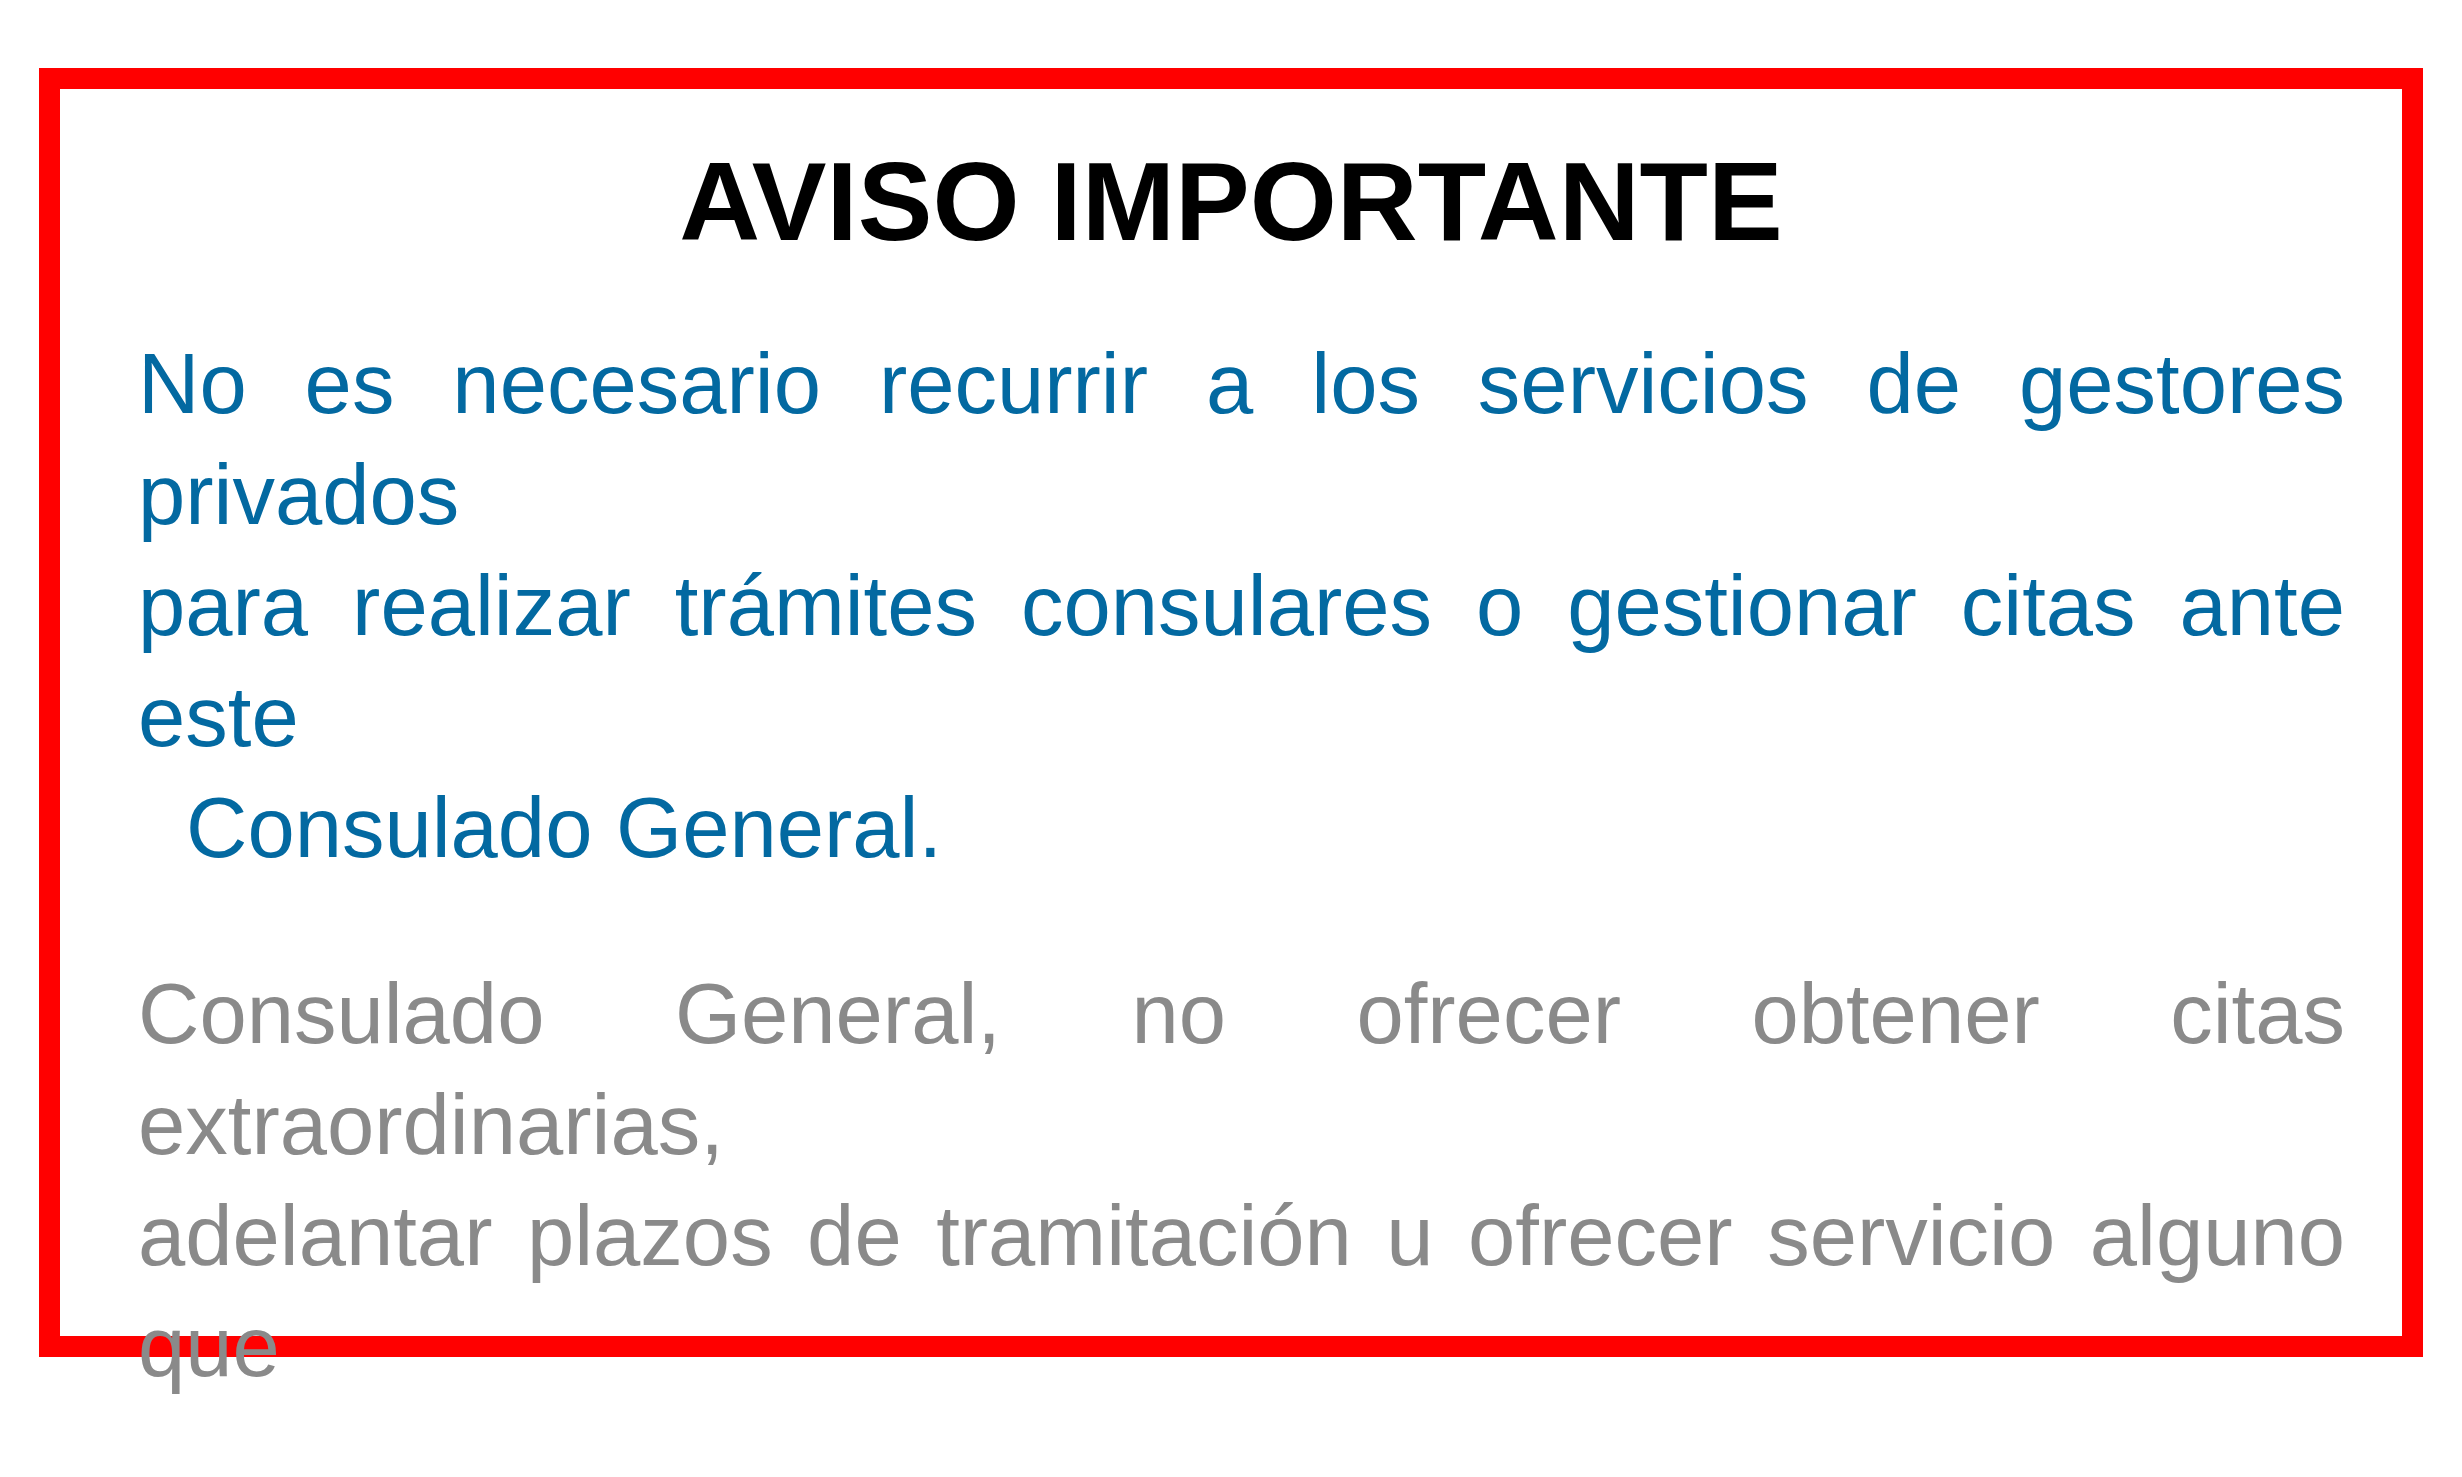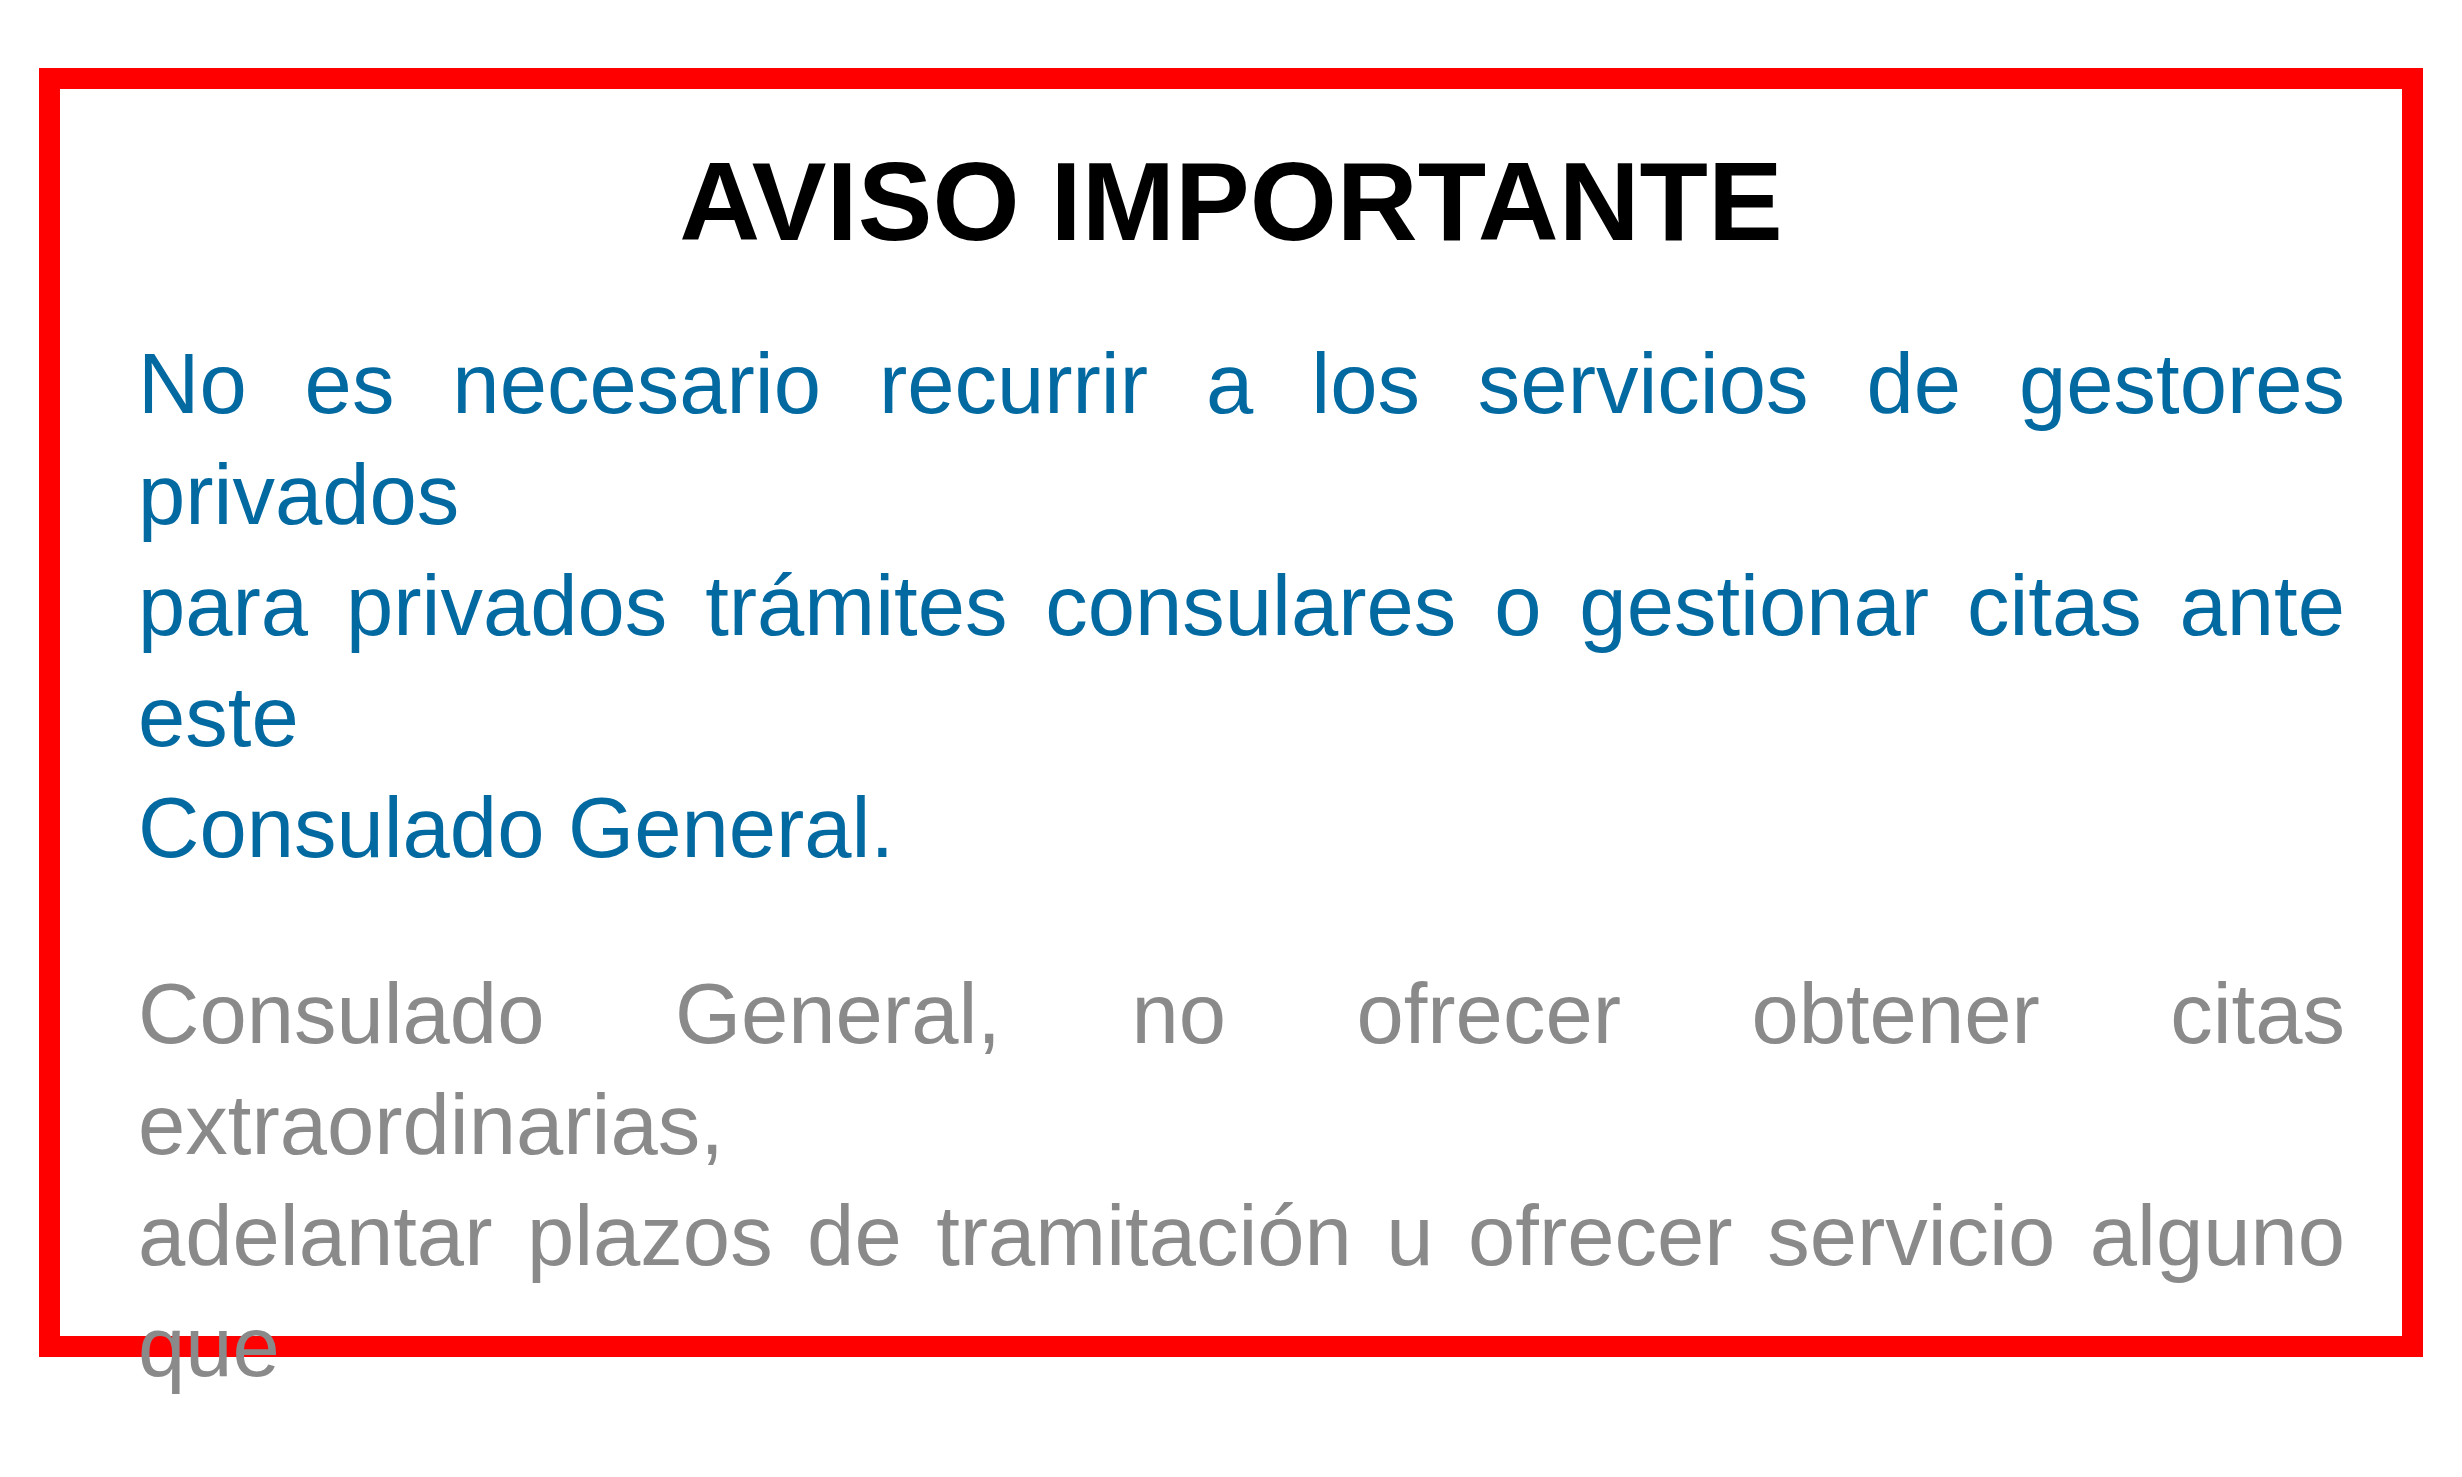--- a/index.html
+++ b/index.html
@@ -49,35 +49,36 @@
     margin-top: 75px;
   }
   .line {
     text-align: justify;
     text-align-last: justify;
     text-justify: inter-word;
     white-space: normal;
   }
   .line.last {
     text-align-last: left;
+    margin-left: 48px;
   }
 </style>
 </head>
 <body>
 
 <div class="page">
   <div class="notice-box" style="border-color: rgb(255, 0, 0);">
 
     <h1 class="notice-title" style="color: rgb(0, 0, 0);">AVISO IMPORTANTE</h1>
 
     <div class="notice-body">
 
       <div class="para" style="color: #0369a1;">
         <div class="line">No es necesario recurrir a los servicios de gestores privados</div>
-        <div class="line">para privados trámites consulares o gestionar citas ante este</div>
+        <div class="line">para realizar trámites consulares o gestionar citas ante este</div>
         <div class="line last">Consulado General.</div>
       </div>
 
       <div class="para" style="color: rgb(138, 138, 138);">
         <div class="line">Consulado General, no ofrecer obtener citas extraordinarias,</div>
         <div class="line">adelantar plazos de tramitación u ofrecer servicio alguno que</div>
 
       </div>
 
     </div>

